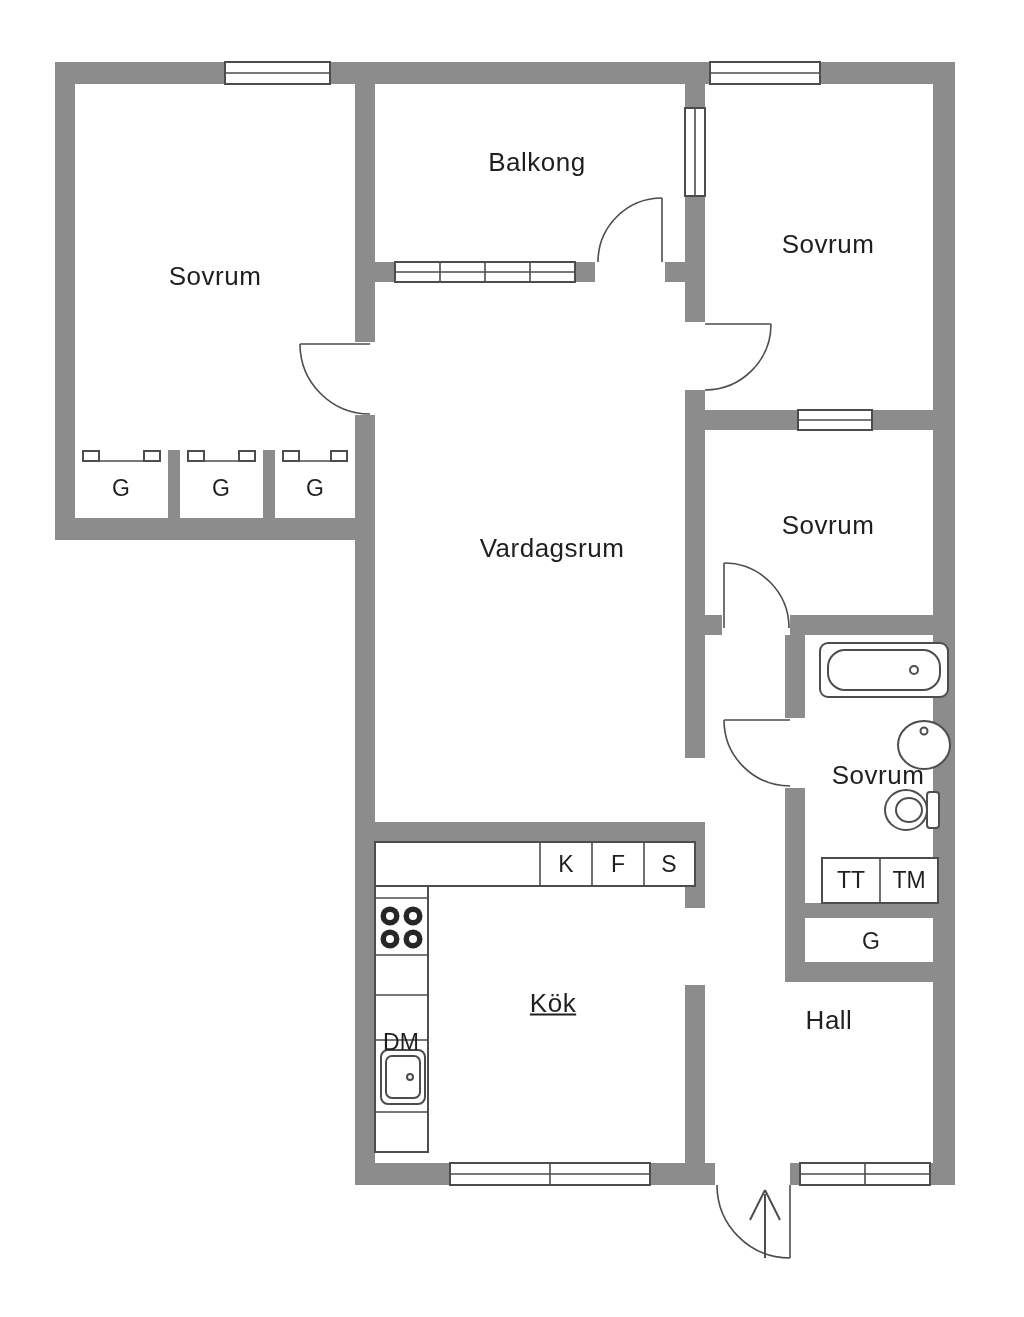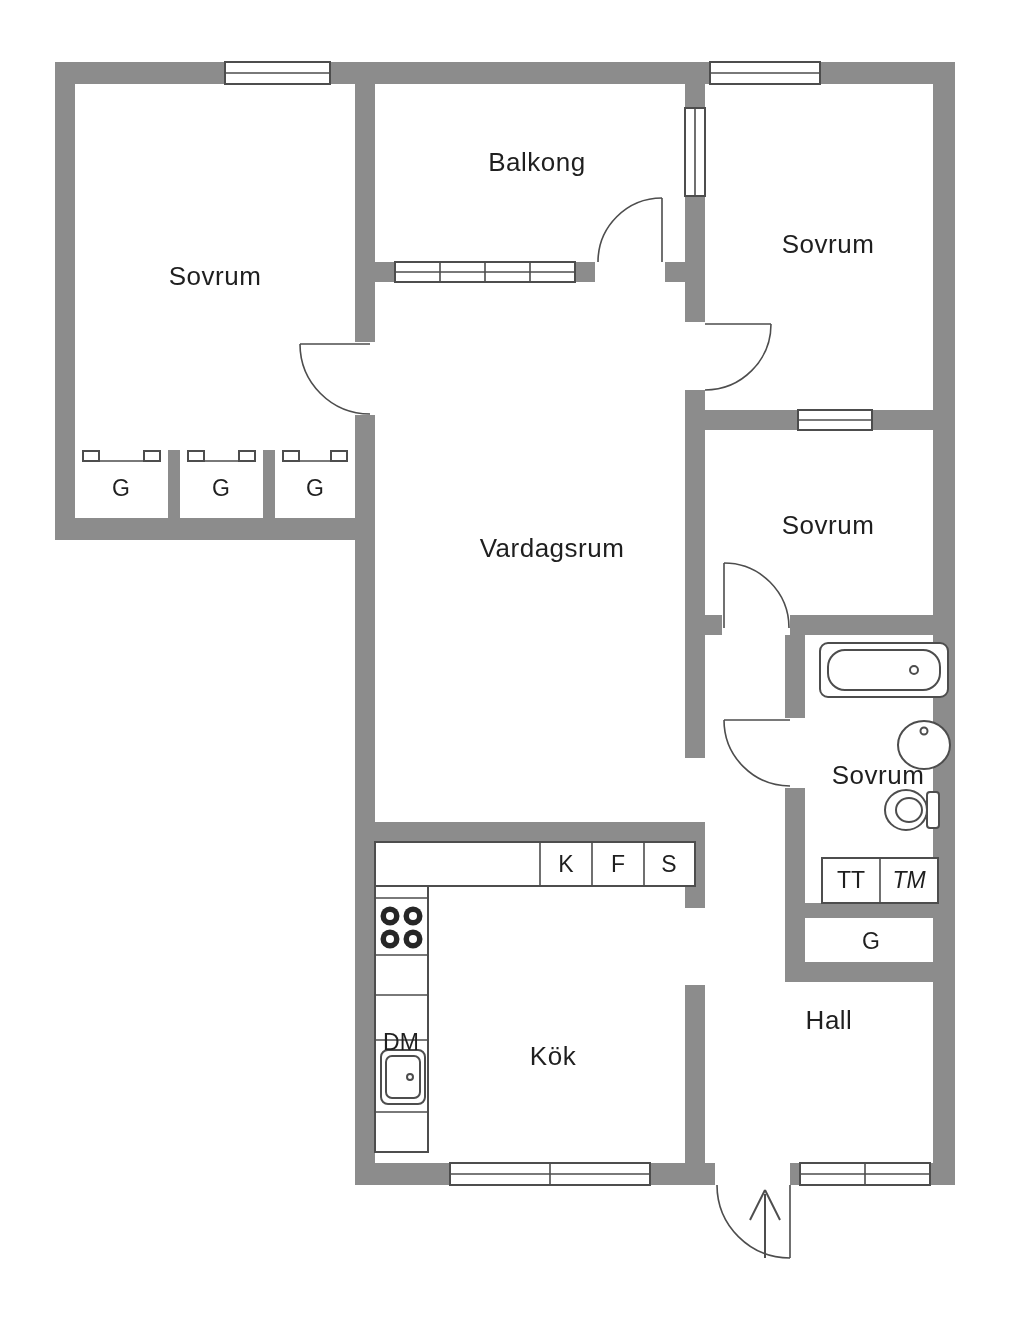--- a/index.html
+++ b/index.html
@@ -171,28 +171,28 @@
       </g>
     </g>
   </svg>
 
   <div class="lbl" style="left:215px; top:276px;">Sovrum</div>
   <div class="lbl" style="left:537px; top:162px;">Balkong</div>
   <div class="lbl" style="left:828px; top:244px;">Sovrum</div>
   <div class="lbl" style="left:828px; top:525px;">Sovrum</div>
   <div class="lbl" style="left:552px; top:548px;">Vardagsrum</div>
   <div class="lbl" style="left:878px; top:775px;">Sovrum</div>
-  <div class="lbl" style="left:553px; top:1056px;">Kök</div>
+  <div class="lbl" style="left:553px; top:1003px;text-decoration:underline;">Kök</div>
   <div class="lbl" style="left:829px; top:1020px;">Hall</div>
 
   <div class="lbl sm" style="left:121px; top:488px;">G</div>
   <div class="lbl sm" style="left:221px; top:488px;">G</div>
   <div class="lbl sm" style="left:315px; top:488px;">G</div>
   <div class="lbl sm" style="left:871px; top:941px;">G</div>
 
   <div class="lbl sm" style="left:566px; top:864px;">K</div>
   <div class="lbl sm" style="left:618px; top:864px;">F</div>
   <div class="lbl sm" style="left:669px; top:864px;">S</div>
   <div class="lbl sm" style="left:851px; top:880px;">TT</div>
-  <div class="lbl sm" style="left:909px; top:880px;font-style:italic;">TM</div>
+  <div class="lbl sm" style="left:909px; top:880px;">TM</div>
   <div class="lbl sm" style="left:401px; top:1042px;">DM</div>
 
 </div>
 
 </body></html>

